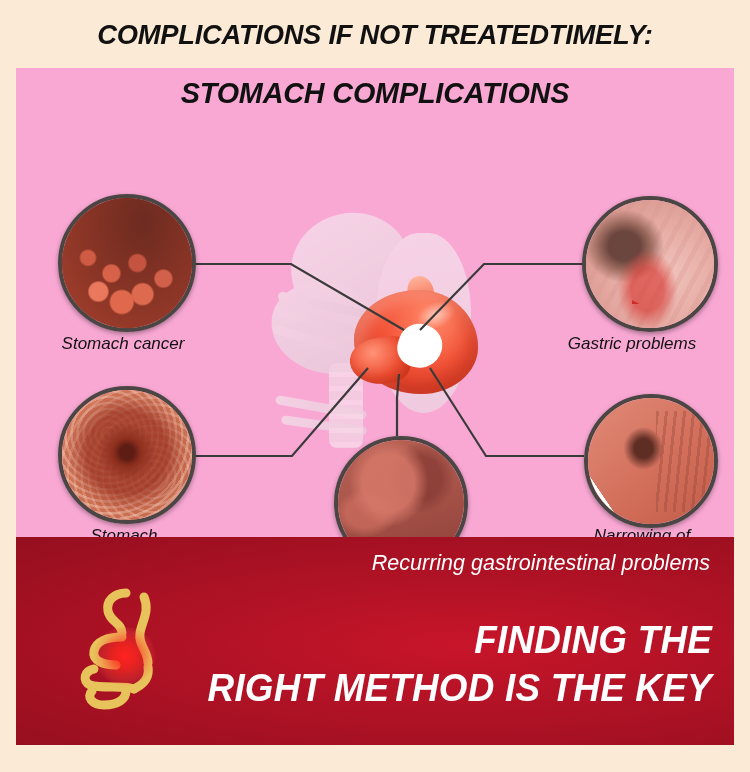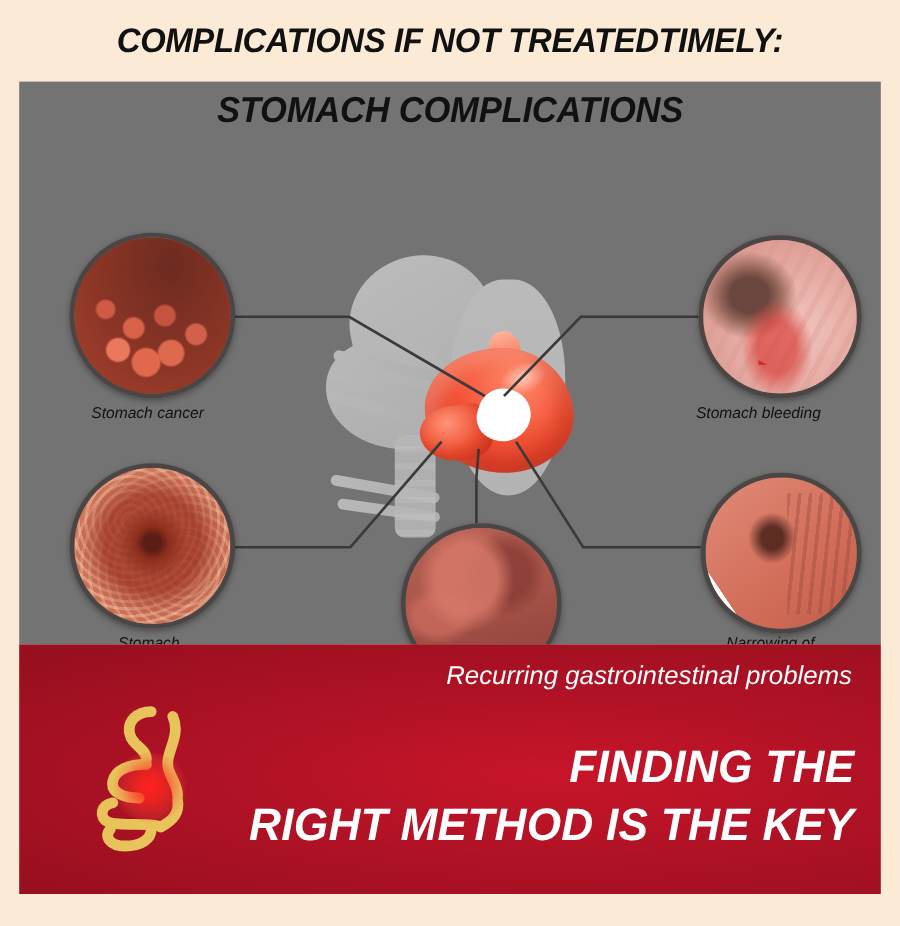--- a/index.html
+++ b/index.html
@@ -17,21 +17,21 @@
     display:flex;align-items:center;justify-content:center;
     color:#111;font-weight:bold;font-size:28.5px;letter-spacing:-0.3px;
     white-space:nowrap;
     font-family:"Liberation Sans",sans-serif;
     transform:scaleX(0.96);transform-origin:center;
   }
 
   
   .panel{
     position:absolute;left:16px;top:68px;width:718px;height:469px;
-    background:#737373;overflow:hidden;
+    background:#f9a8d4;overflow:hidden;
   }
   .panel-title{
     position:absolute;left:0;top:8px;width:718px;
     text-align:center;color:#111;font-weight:bold;
     font-size:30px;letter-spacing:-0.2px;white-space:nowrap;
     transform:scaleX(0.96);transform-origin:center;
   }
 
   
   .ghost{
@@ -91,21 +91,21 @@
 
   
   .node{position:absolute;}
   .circ{
     position:absolute;border-radius:50%;overflow:hidden;
     border:4px solid #4b4644;
     box-shadow:0 2px 5px rgba(0,0,0,.35);
   }
   .circ .tex{position:absolute;inset:0;}
   .lbl{
-    position:absolute;color:#111;font-size:13px;line-height:23px;
+    position:absolute;color:#111;font-size:17px;line-height:23px;
     white-space:pre-line;text-align:center;
   }
 
   
   .c1{left:42px;top:126px;width:130px;height:130px;}
   .c1 .tex{
     background:
       radial-gradient(circle at 28% 72%, #e9785c 0 9px, rgba(0,0,0,0) 11px),
       radial-gradient(circle at 46% 80%, #e0694d 0 11px, rgba(0,0,0,0) 13px),
       radial-gradient(circle at 62% 74%, #dd6a4e 0 10px, rgba(0,0,0,0) 12px),
@@ -243,21 +243,21 @@
       <div class="circ c3">
           <div class="tex"></div>
         </div>
 
     </div>
 
     <div class="node">
       <div class="circ c4">
           <div class="tex"></div>
         </div>
-      <div class="lbl" style="left:516px;top:264px;width:200px;">Stomach bleeding</div>
+      <div class="lbl" style="left:516px;top:264px;width:200px;">Gastric problems</div>
     </div>
 
     <div class="node">
       <div class="circ c5">
           <div class="tex"></div>
         </div>
       <div class="lbl" style="left:536px;top:456px;width:180px;">Narrowing of
 the pylorus</div>
     </div>
 

